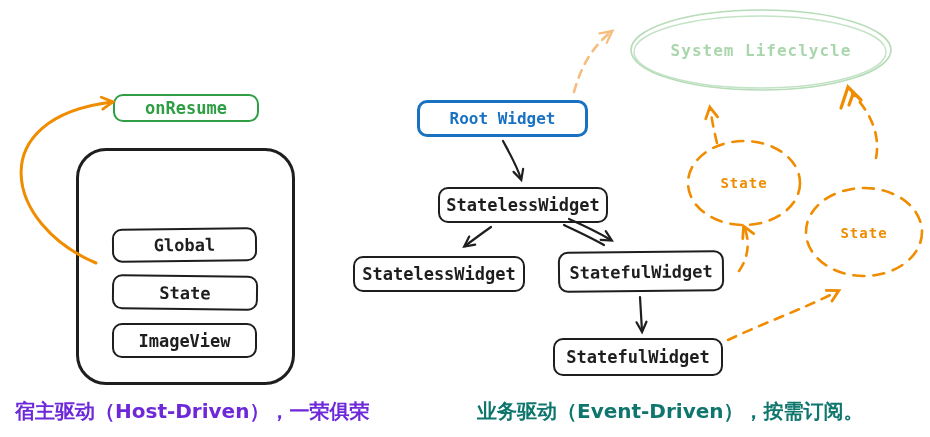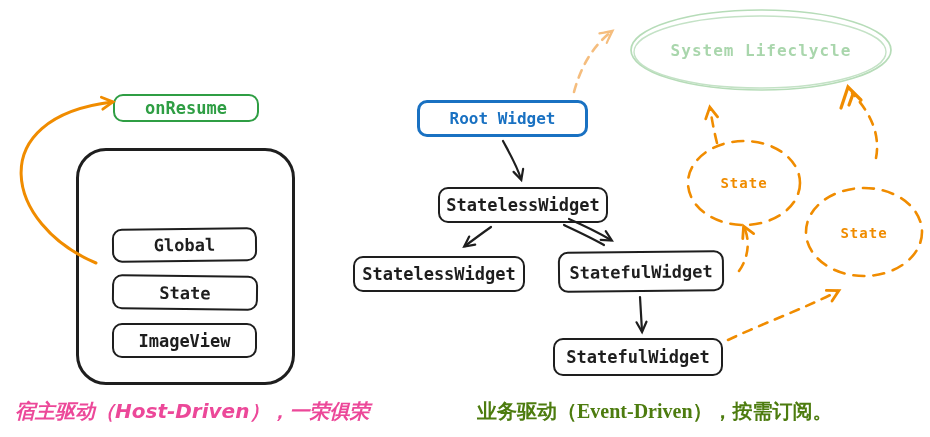--- a/index.html
+++ b/index.html
@@ -36,22 +36,22 @@
   }
   .state-label { color:#f08c00; font-size:14px; letter-spacing:1px; }
   .lifecycle-label {
     color:#a9d6ac; font-size:16px; line-height:1.4; letter-spacing:1px;
   }
   .caption {
     position:absolute; z-index:4; font-weight:bold; font-size:20px;
     white-space:nowrap;
     font-family:"DejaVu Sans", "Liberation Sans", sans-serif;
   }
-  .caption.orange { color:#ec4899;font-style:italic; }
-  .caption.blue   { color:#4d7c0f;font-family:Liberation Serif, serif; }
+  .caption.orange { color:#6d28d9; }
+  .caption.blue   { color:#0f766e; }
   .tilt-l { transform:rotate(-0.6deg); }
   .tilt-r { transform:rotate(0.6deg); }
 </style>
 </head>
 <body>
 
 <div class="canvas">
 
   <div class="box green" style="left:113px; top:94px; width:146px; height:28px;">
     <span>onResume</span>

